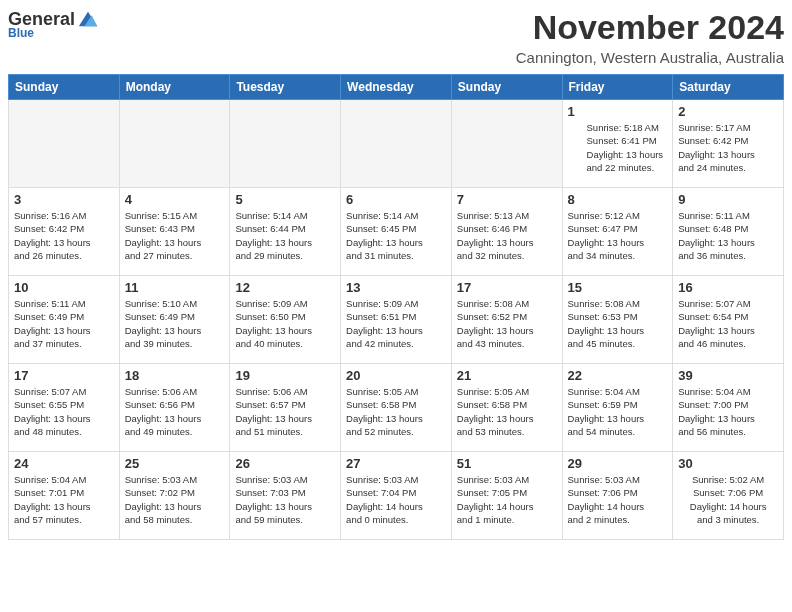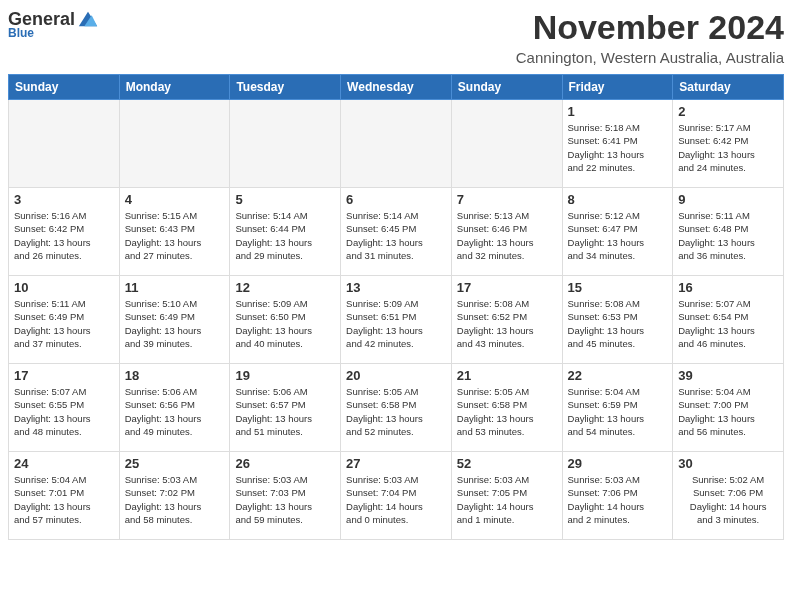--- a/index.html
+++ b/index.html
@@ -128,21 +128,21 @@
     </thead>
     <tbody id="calendar-body">
     <tr>
           <td class="empty"></td>
           <td class="empty"></td>
           <td class="empty"></td>
           <td class="empty"></td>
           <td class="empty"></td>
           <td>
             <div class="day-number">1</div>
-            <div class="day-info" style="white-space: pre-line;">Sunrise: 5:18 AM
+            <div class="day-info" style="white-space: pre-line; margin-left: 19px;">Sunrise: 5:18 AM
 Sunset: 6:41 PM
 Daylight: 13 hours
 and 22 minutes.</div>
           </td>
           <td>
             <div class="day-number">2</div>
             <div class="day-info" style="white-space: pre-line;">Sunrise: 5:17 AM
 Sunset: 6:42 PM
 Daylight: 13 hours
 and 24 minutes.</div>
@@ -324,21 +324,21 @@
 and 59 minutes.</div>
           </td>
           <td>
             <div class="day-number">27</div>
             <div class="day-info" style="white-space: pre-line;">Sunrise: 5:03 AM
 Sunset: 7:04 PM
 Daylight: 14 hours
 and 0 minutes.</div>
           </td>
           <td>
-            <div class="day-number">52</div>
+            <div class="day-number">51</div>
             <div class="day-info" style="white-space: pre-line;">Sunrise: 5:03 AM
 Sunset: 7:05 PM
 Daylight: 14 hours
 and 1 minute.</div>
           </td>
           <td>
             <div class="day-number">29</div>
             <div class="day-info" style="white-space: pre-line;">Sunrise: 5:03 AM
 Sunset: 7:06 PM
 Daylight: 14 hours

